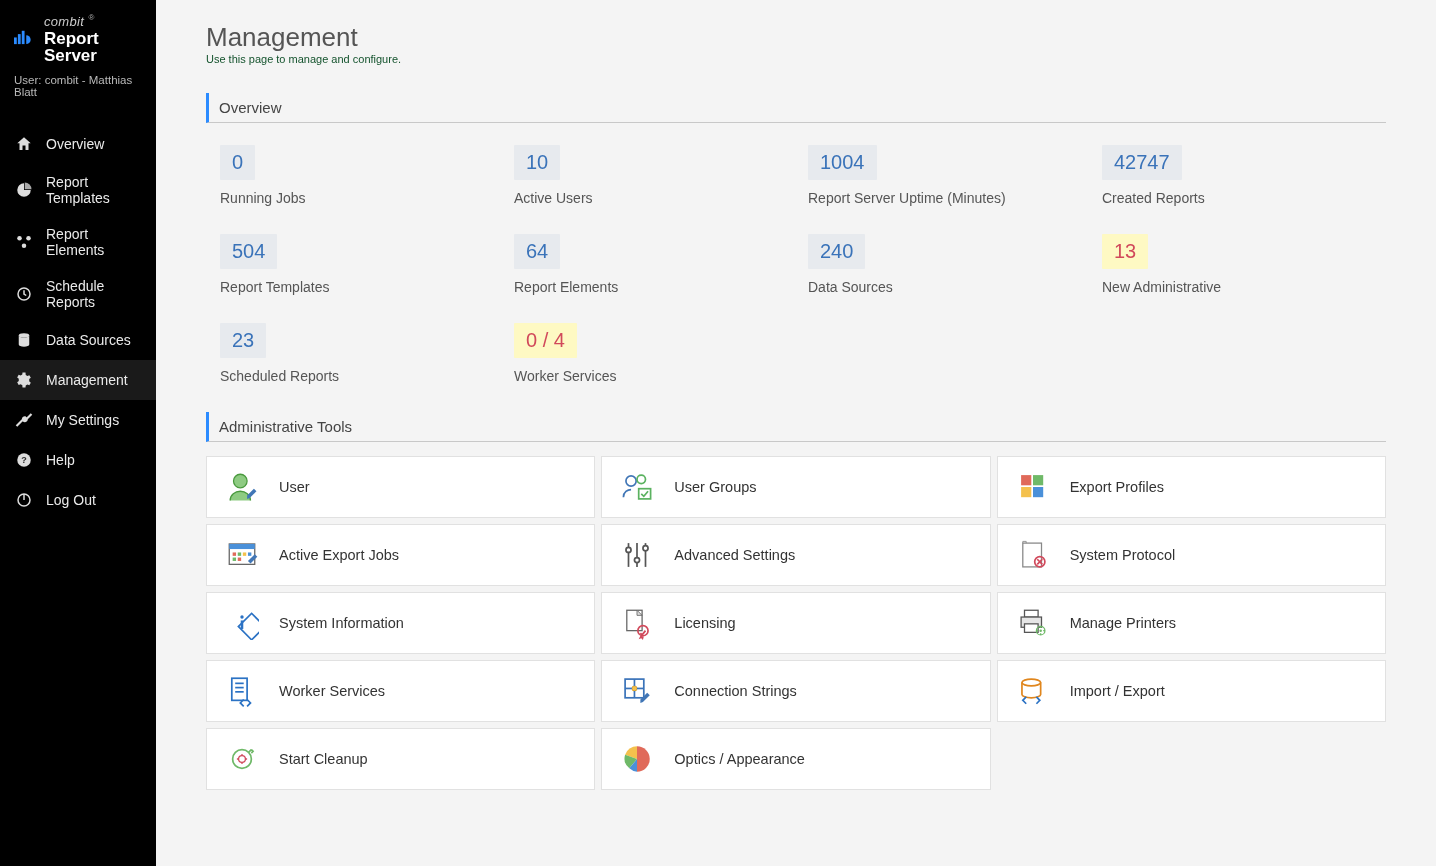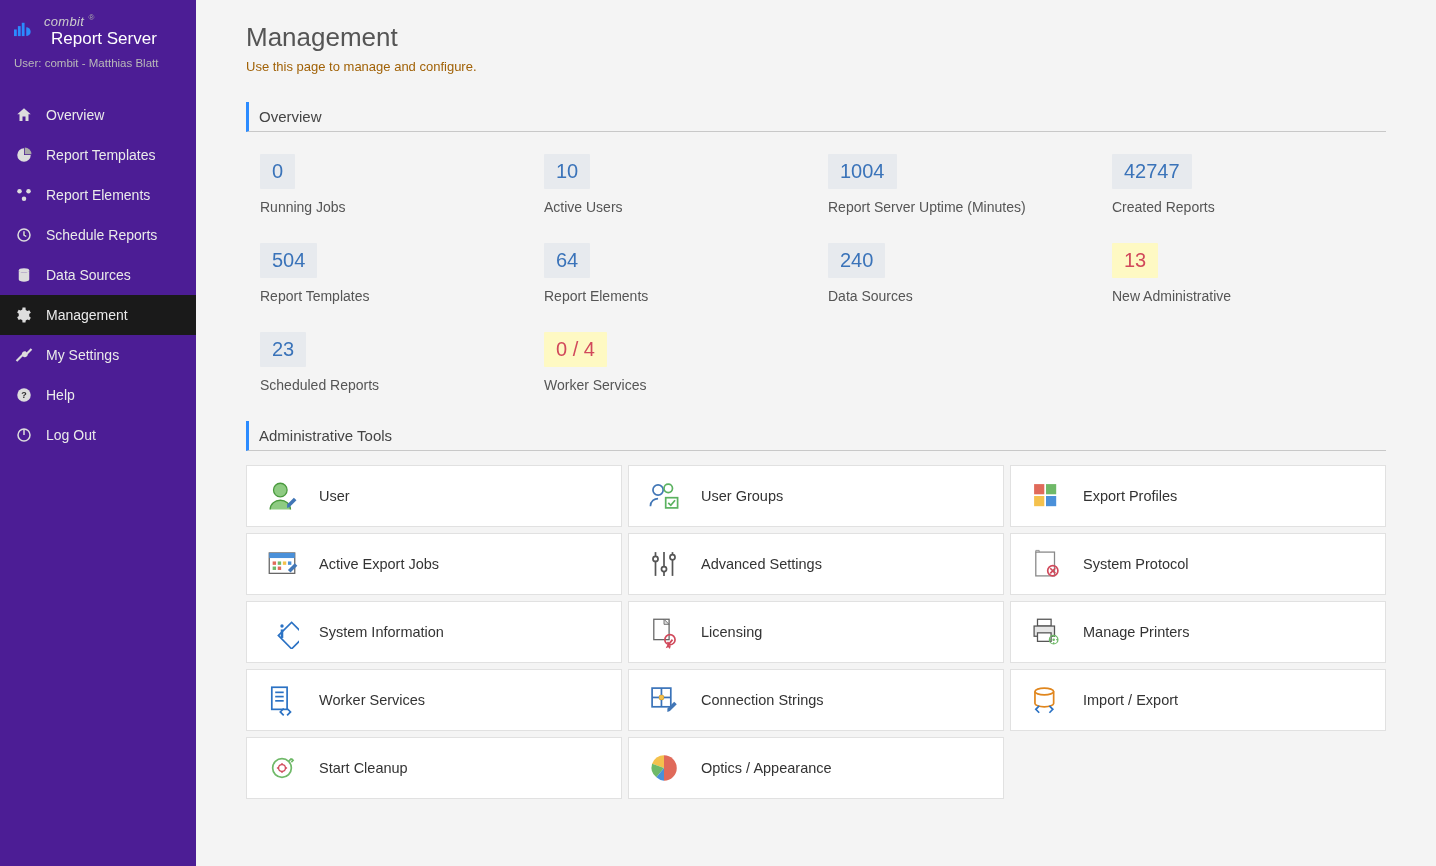--- a/index.html
+++ b/index.html
@@ -7,44 +7,43 @@
     font-family: "Segoe UI", Tahoma, Geneva, sans-serif;
     background: #f4f4f4;
     color: #333;
     width: 1436px;
     height: 866px;
     overflow: hidden;
     display: flex;
   }
   
   .sidebar {
-    width: 196px;
-    background: #4c1d95;
+    width: 156px;
+    background: #000000;
     color: #eaeaea;
     display: flex;
     flex-direction: column;
   }
   .brand {
     padding: 12px 14px 4px 14px;
     display: flex;
     align-items: center;
     gap: 10px;
   }
   .brand-text .brand-top {
     font-size: 13px;
     font-style: italic;
     color: #ccc;
     letter-spacing: .3px;
   }
   .brand-text .brand-main {
     font-size: 17px;
-    font-weight: 400;
+    font-weight: 700;
     color: #fff;
     line-height: 1;
-    margin-left: 7px;
   }
   .user-line {
     padding: 6px 14px 12px 14px;
     font-size: 11.5px;
     color: #b9b9b9;
   }
   .nav { list-style: none; margin-top: 14px; }
   .nav li {
     display: flex;
     align-items: center;
@@ -58,21 +57,21 @@
   .nav-icon {
     width: 20px; height:20px; flex-shrink:0;
     display:flex; align-items:center; justify-content:center;
     color:#ddd;
   }
   
   .main {
     flex:1; padding: 22px 50px 22px 50px; overflow:auto;
   }
   .page-title { font-size: 26px; font-weight: 300; color: #555; }
-  .page-sub { font-size: 13px; color:#a16207; margin-top:6px; }
+  .page-sub { font-size: 11px; color:#14532d; }
   .section { margin-top: 28px; }
   .section-head {
     border-left: 3px solid #2b8bff;
     padding: 6px 10px;
     font-size: 15px;
     color:#444;
     border-bottom: 1px solid #c8c8c8;
   }
   .stats {
     display:grid;

